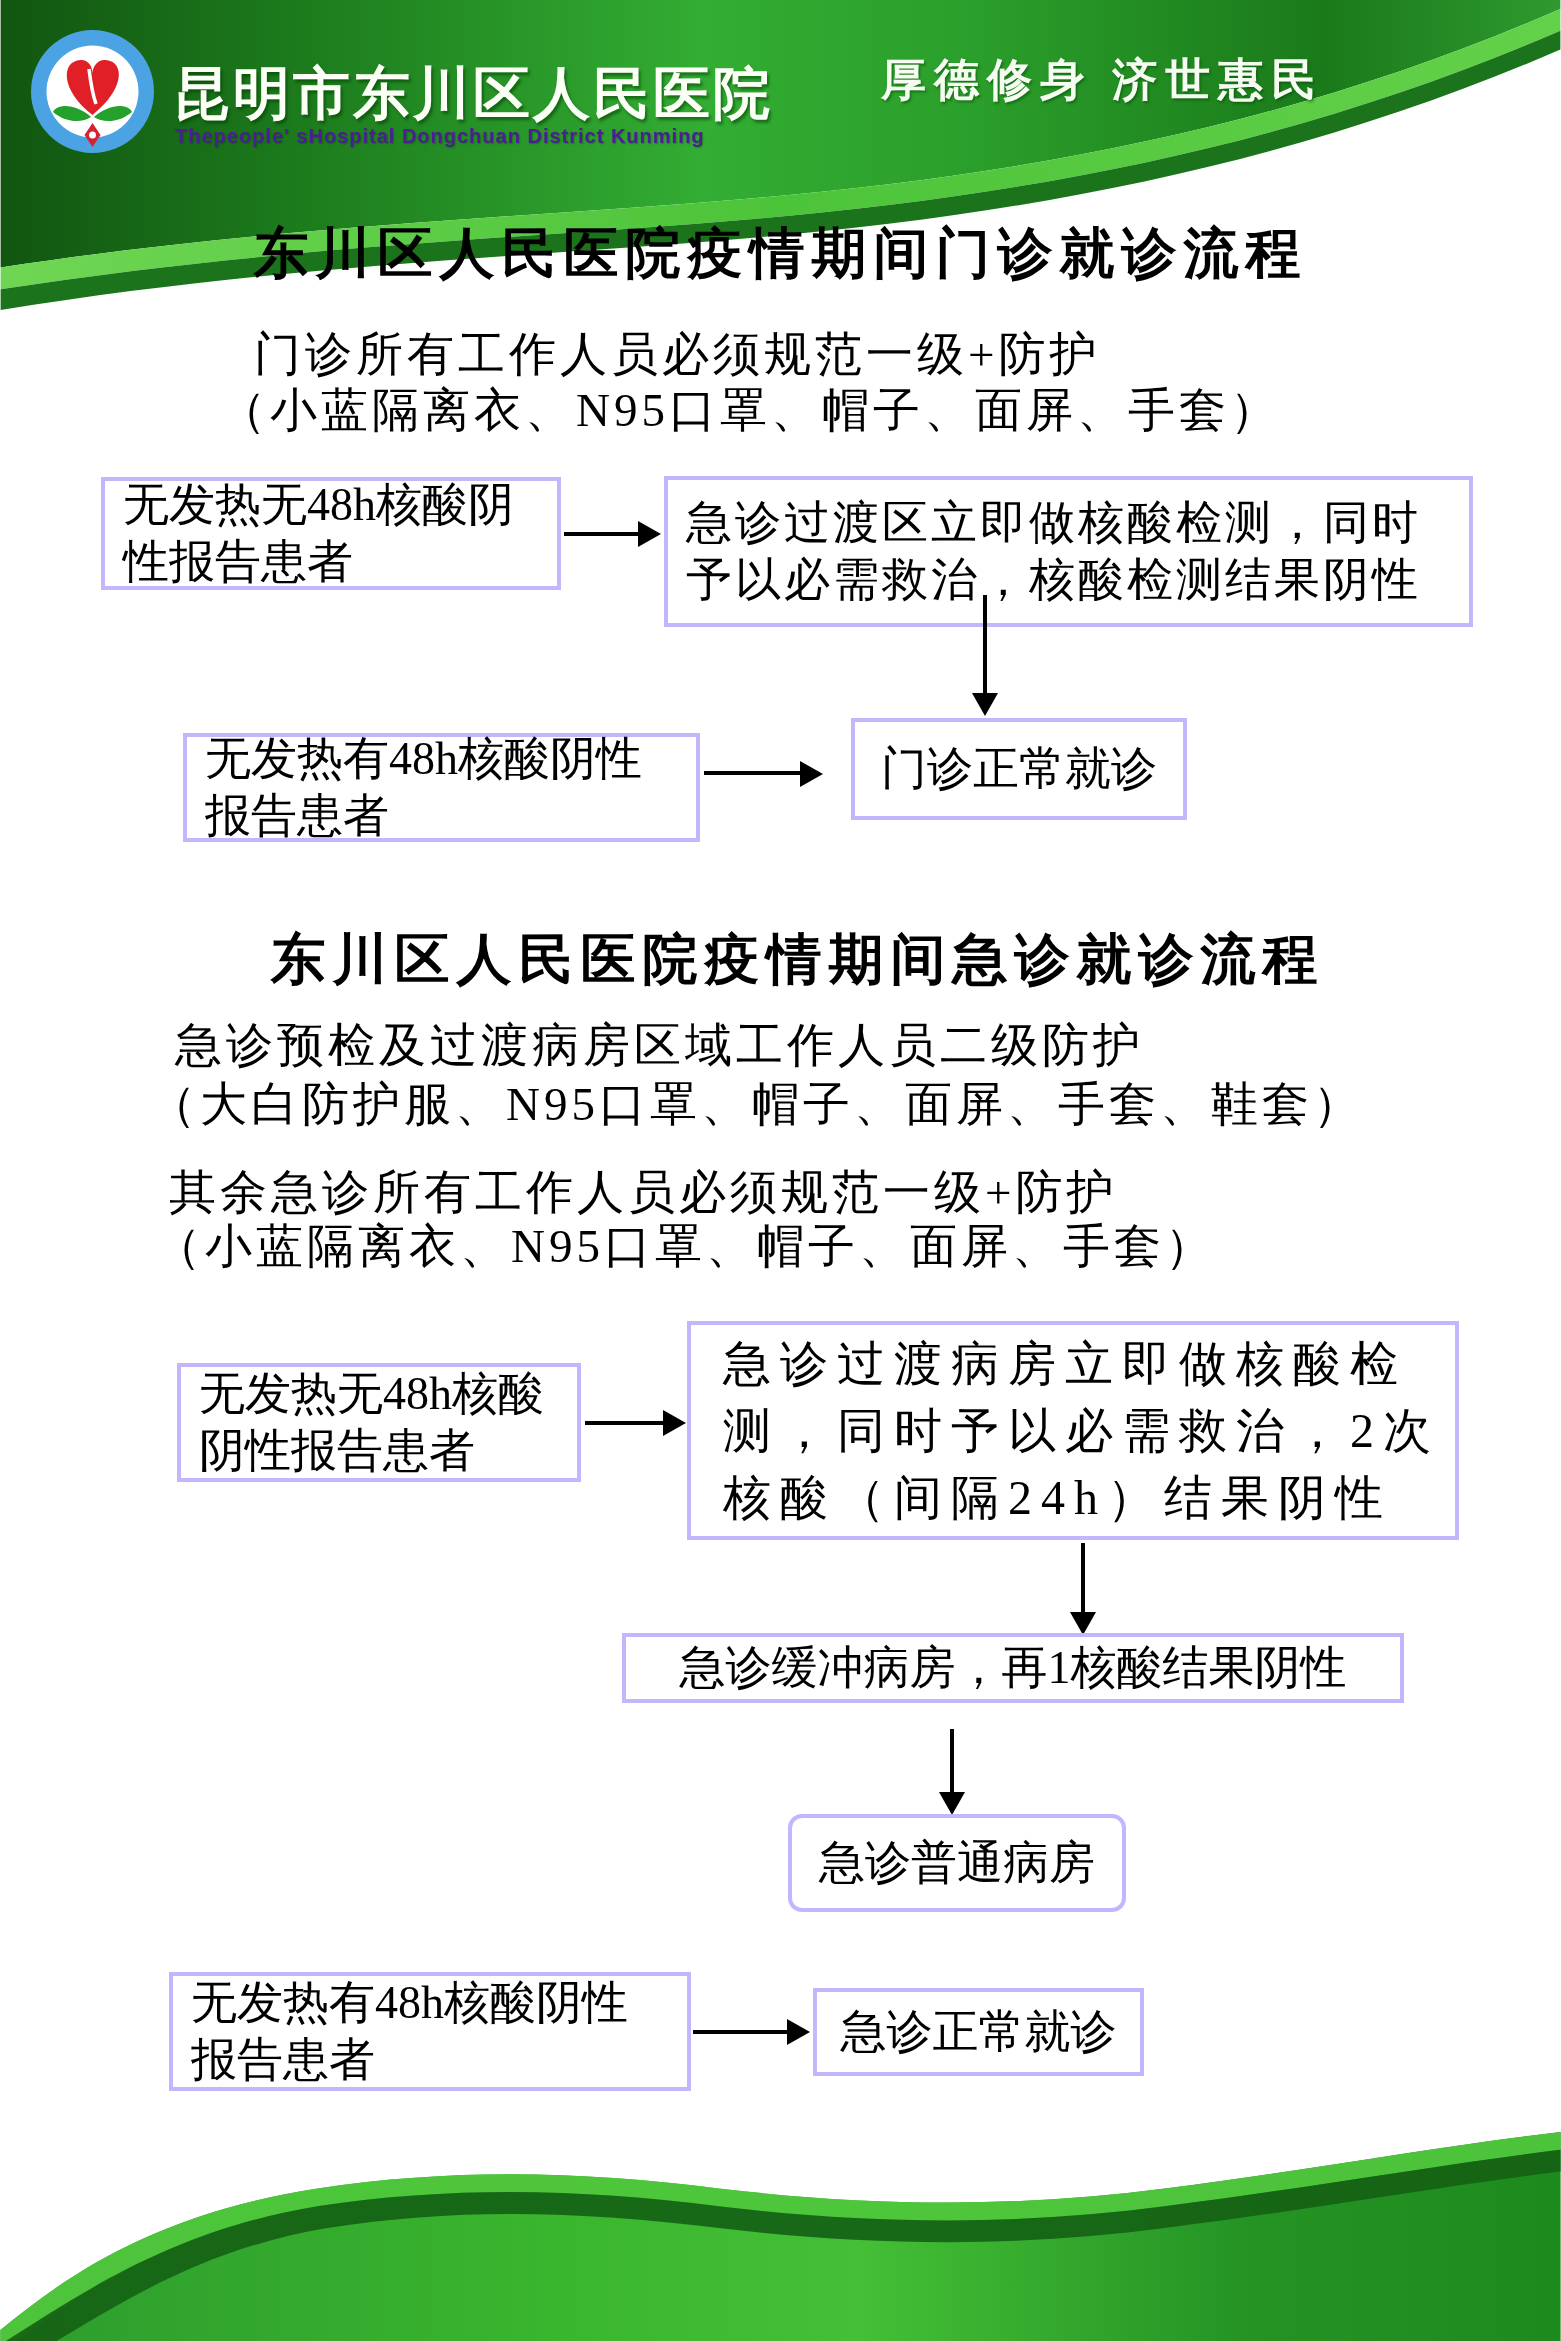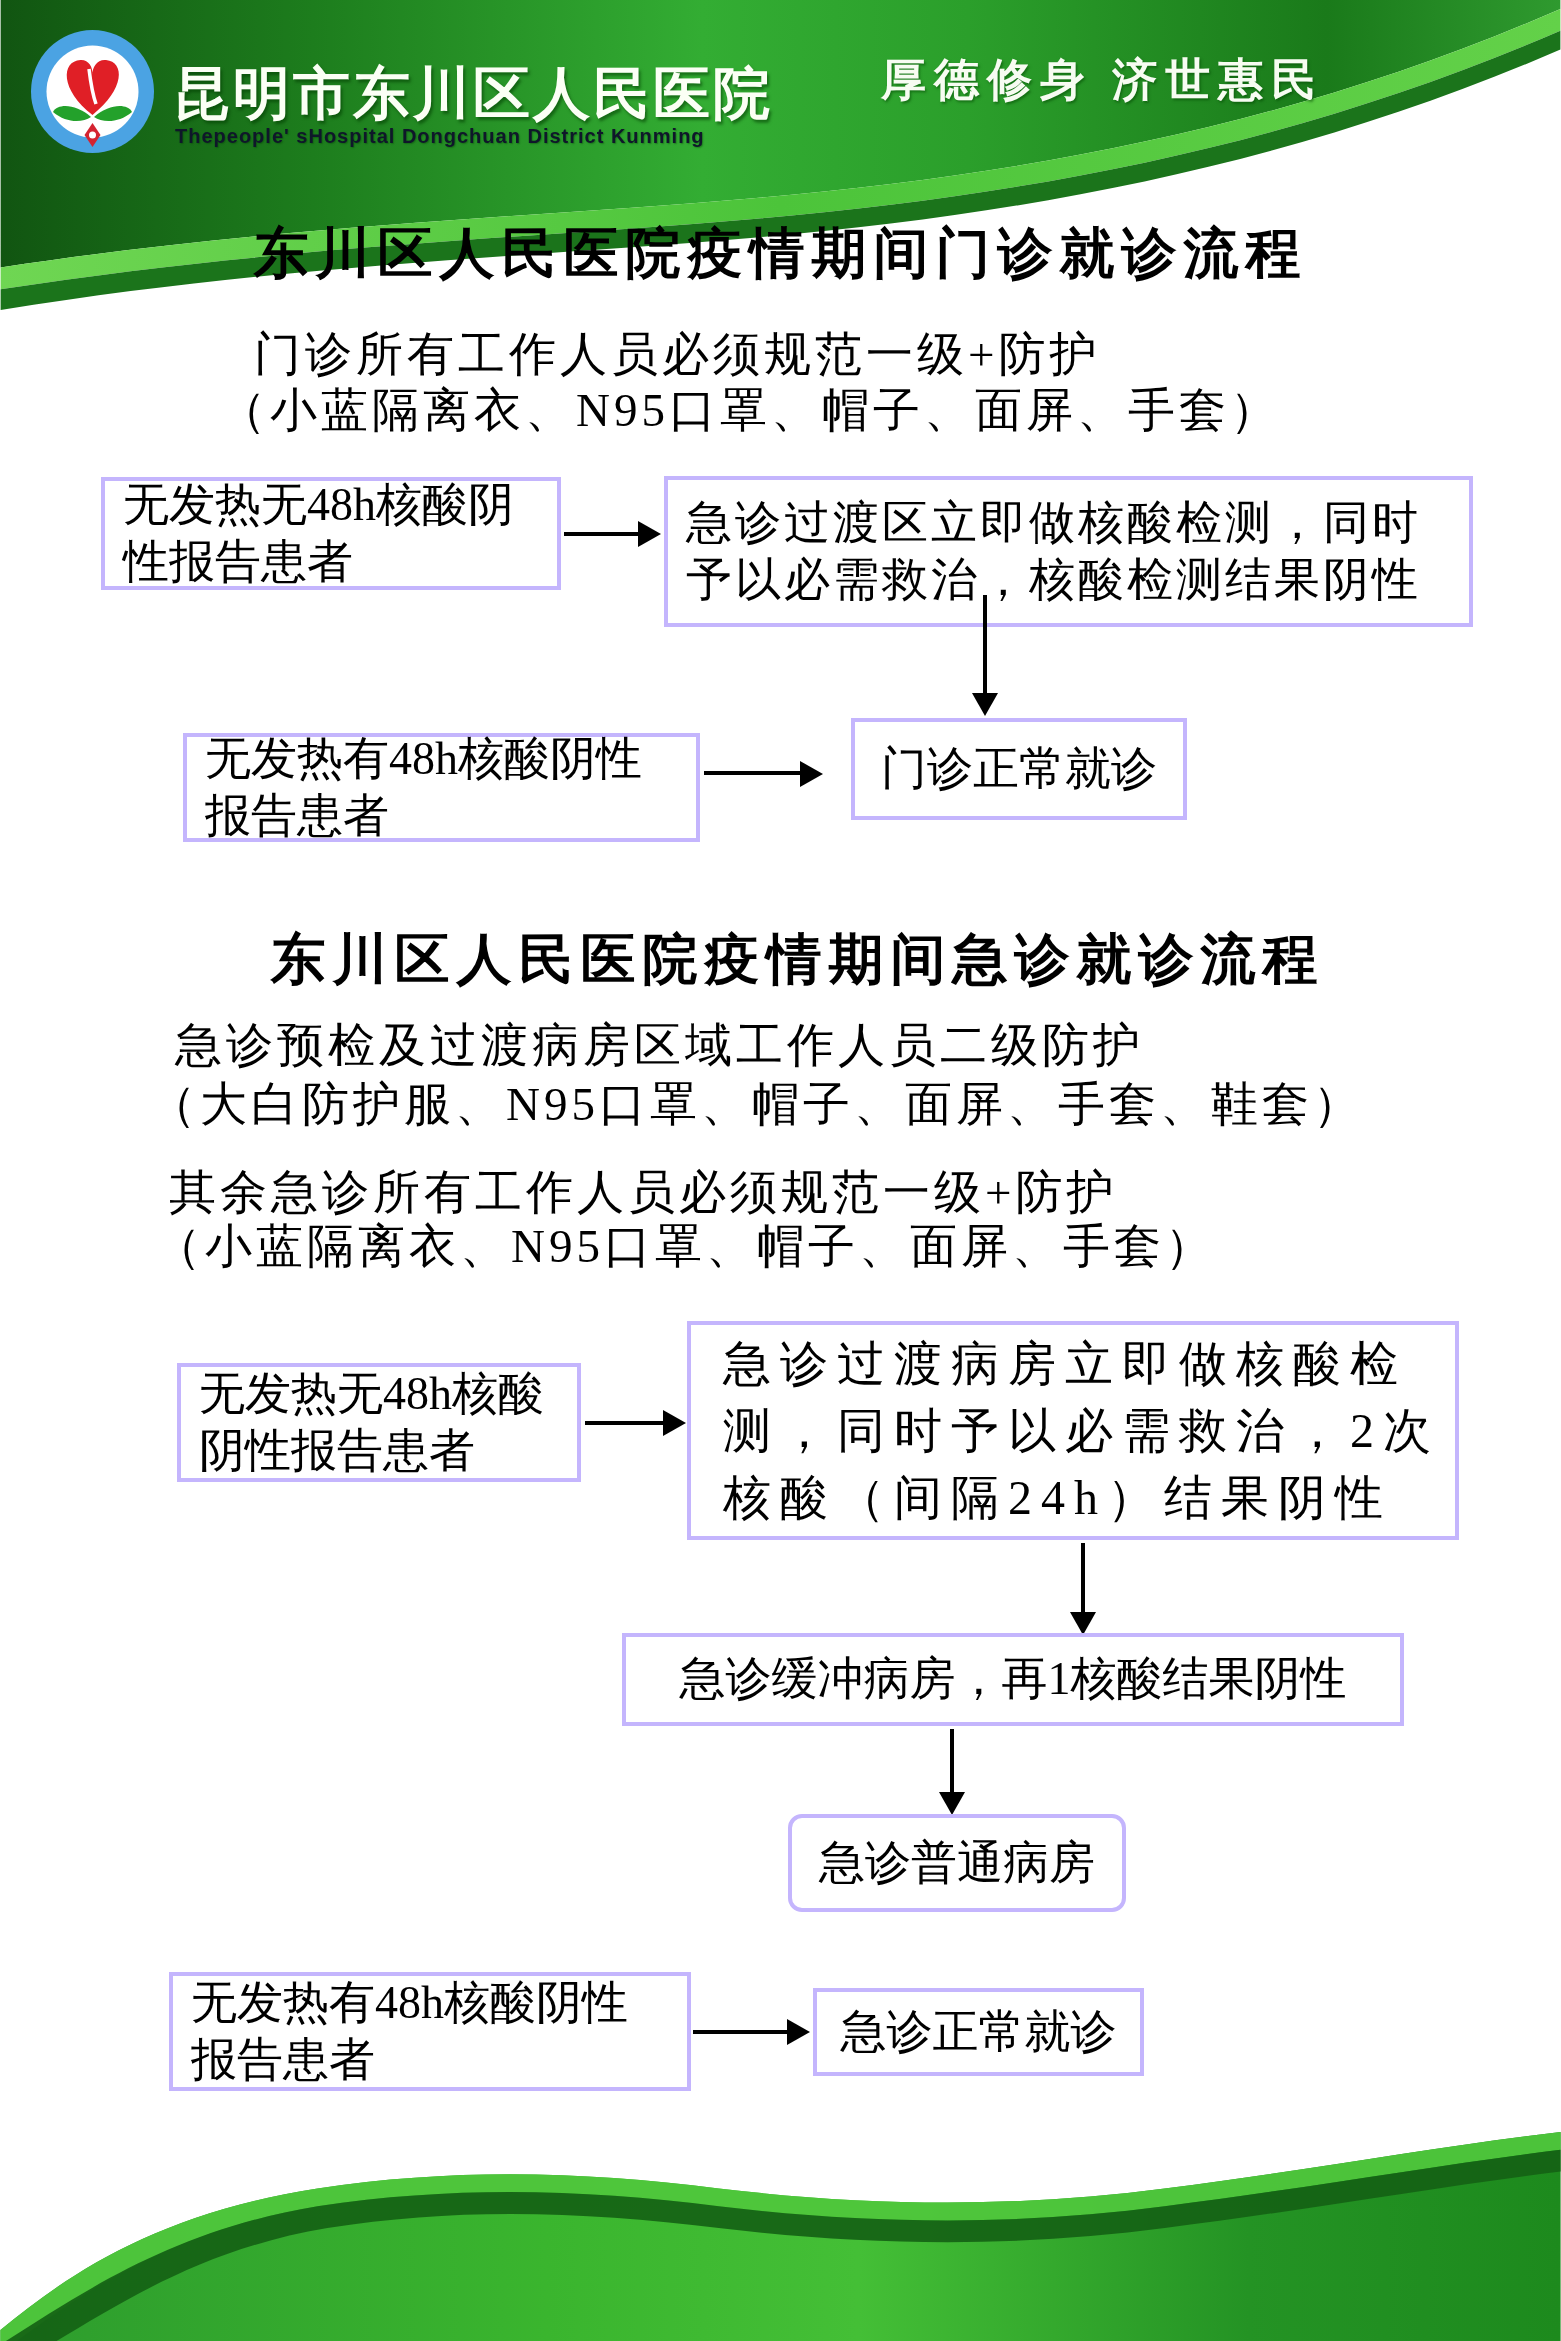--- a/index.html
+++ b/index.html
@@ -5,21 +5,21 @@
   html,body{margin:0;padding:0;background:#fff;}
   #poster{position:relative;width:1561px;height:2342px;background:#fff;overflow:hidden;
           font-family:"Liberation Serif","DejaVu Serif",serif;color:#000;}
   .abs{position:absolute;}
   
   #header-svg{position:absolute;left:0;top:0;}
   .hospital-name{position:absolute;left:173px;top:56px;font-family:"Liberation Sans","DejaVu Sans",sans-serif;
     font-weight:700;font-size:57px;letter-spacing:3px;color:#fbfff5;
     text-shadow:2px 2.5px 3px rgba(0,60,0,.55);}
   .hospital-name-en{position:absolute;left:175px;top:125px;font-family:"Liberation Sans","DejaVu Sans",sans-serif;
-    font-weight:700;font-size:20px;letter-spacing:1px;color:#0f172a;text-shadow:1px 1px 1.5px rgba(0,60,0,.4);}
+    font-weight:700;font-size:20px;letter-spacing:1px;color:#4c1d95;text-shadow:1px 1px 1.5px rgba(0,60,0,.4);}
   .slogan{position:absolute;left:881px;top:50px;font-weight:700;font-size:45px;letter-spacing:8px;
     color:#f7fcf2;text-shadow:1.5px 2px 2.5px rgba(0,70,0,.5);}
   
   .sec-title{position:absolute;left:0;width:1561px;text-align:center;font-weight:700;
     font-size:55px;letter-spacing:7px;}
   .note{position:absolute;font-size:47px;letter-spacing:4px;line-height:1.0;white-space:pre;text-align:right;}
   
   .flow-box{position:absolute;border:4px solid #c4b5fd;background:#fff;box-sizing:border-box;
     display:flex;align-items:center;white-space:pre-line;font-size:46px;line-height:1.22;}
   .fb-left{justify-content:flex-start;text-align:left;padding:3px 9px 3px 18px;}
@@ -115,21 +115,21 @@
   <div class="arr-line" style="left:585px;top:1421px;width:79px;height:4px;"></div>
   <div class="arr-head arr-right" style="left:663px;top:1410px;"></div>
 
   <div class="flow-box fb-left" style="left:687px;top:1321px;width:772px;height:219px;font-size:48px;letter-spacing:9px;line-height:1.4;padding-left:32px;">急诊过渡病房立即做核酸检
 测，同时予以必需救治，2次
 核酸（间隔24h）结果阴性</div>
 
   <div class="arr-line" style="left:1081px;top:1543px;width:4px;height:70px;"></div>
   <div class="arr-head arr-down" style="left:1070px;top:1612px;"></div>
 
-  <div class="flow-box fb-center" style="left:622px;top:1633px;width:782px;height:93px;text-align:right;">急诊缓冲病房，再1核酸结果阴性</div>
+  <div class="flow-box fb-center" style="left:622px;top:1633px;width:782px;height:70px;text-align:right;">急诊缓冲病房，再1核酸结果阴性</div>
 
   <div class="arr-line" style="left:950px;top:1729px;width:4px;height:63px;"></div>
   <div class="arr-head arr-down" style="left:939px;top:1792px;"></div>
 
   <div class="flow-box fb-center" style="left:788px;top:1814px;width:338px;height:98px;border-radius:14px;">急诊普通病房</div>
 
   <div class="flow-box fb-left" style="left:169px;top:1972px;width:522px;height:119px;">无发热有48h核酸阴性
 报告患者</div>
 
   <div class="arr-line" style="left:693px;top:2030px;width:95px;height:4px;"></div>

